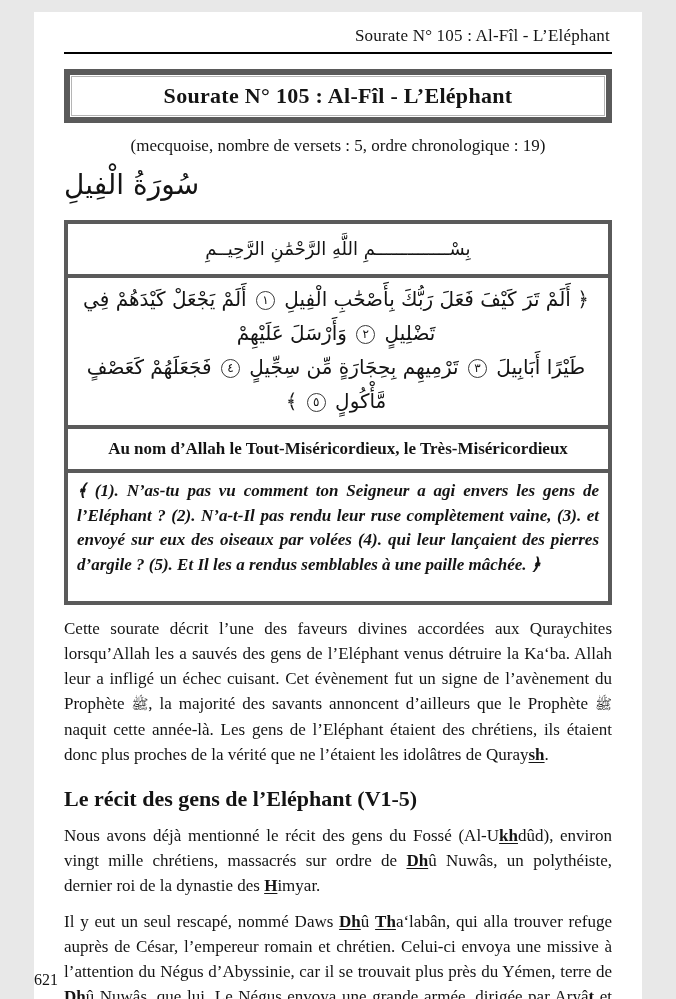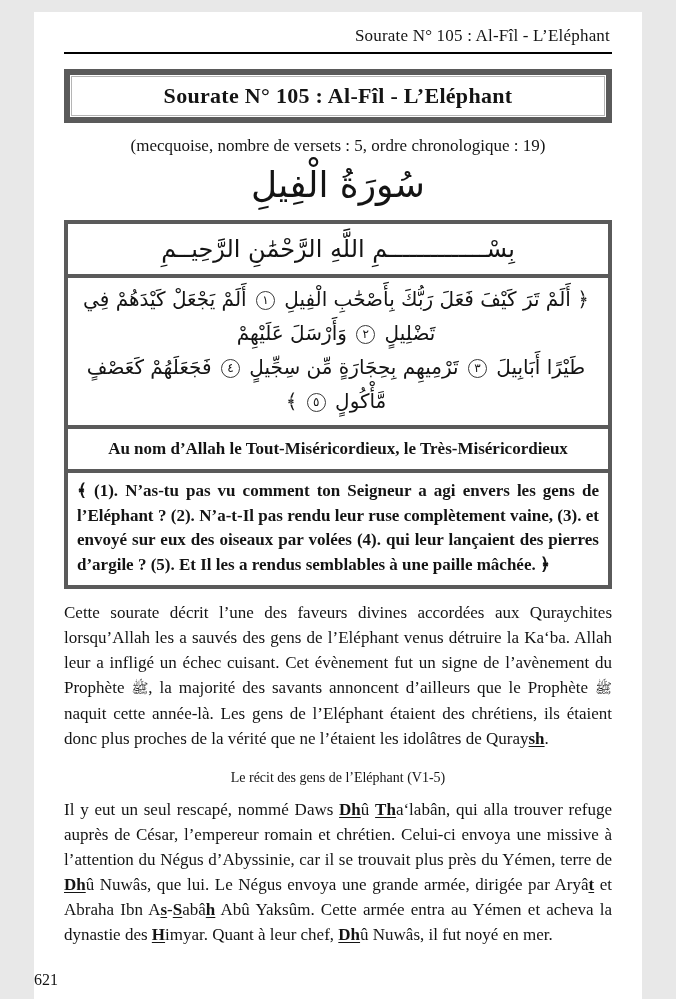--- a/index.html
+++ b/index.html
@@ -22,49 +22,49 @@
     padding:2px 2px 6px 0;border-bottom:2px solid var(--rule-black);
   }
   
   .title-box{margin-top:15px;border:6px solid var(--border-gray);background:var(--paper);}
   .title-box-inner{
     margin:1px;border:1px solid #b5b5b5;text-align:center;
     padding:6px 4px;font-size:22px;font-weight:bold;letter-spacing:.3px;
   }
   .subtitle{text-align:center;font-weight:normal;font-size:17px;margin-top:13px;}
   .arabic-title{
-    text-align:center;direction:rtl;font-size:36px;margin-top:8px;line-height:42px;
+    text-align:left;direction:rtl;font-size:28px;margin-top:8px;line-height:42px;
     font-family:"DejaVu Sans",sans-serif;
   }
   
   .quran-frame{margin-top:14px;border:4px solid var(--border-gray);}
   .qf-row{border-top:4px solid var(--border-gray);padding:6px 10px;}
   .qf-row:first-child{border-top:none;}
   .basmala-arabic{
-    text-align:center;direction:rtl;font-size:24px;line-height:36px;
+    text-align:center;direction:rtl;font-size:18px;line-height:36px;
     font-family:"DejaVu Sans",sans-serif;padding:7px 10px;
   }
   .verses-arabic{
     text-align:center;direction:rtl;font-size:20px;line-height:34px;
     font-family:"DejaVu Sans",sans-serif;padding:4px 8px 7px 4px;
   }
   .ayah-num{
     display:inline-block;width:19px;height:19px;line-height:17px;
     border:1px solid #3a3a3a;border-radius:50%;font-size:12px;text-align:center;
     vertical-align:middle;margin:0 3px;background:#fff;
   }
   .basmala-fr{text-align:center;font-weight:bold;font-size:17px;padding:10px 12px;}
   .verses-fr{
-    font-weight:bold;font-size:17px;line-height:24.5px;text-align:justify;padding:6px 9px 8px 9px;
+    font-weight:bold;font-size:17px;line-height:24.5px;text-align:justify;padding:6px 9px 24px 9px;font-style:italic;
   }
   
   .para{font-size:17px;line-height:25px;text-align:justify;margin:11px 0 0 0;}
   .para u{text-underline-offset:2px;font-weight:bold;}
   .pbuh{font-family:"DejaVu Sans",sans-serif;font-size:14px;}
-  .section-heading{text-align:center;font-weight:normal;font-size:14px;margin:19px 0 4px 0;}
+  .section-heading{text-align:left;font-weight:bold;font-size:22px;margin:19px 0 4px 0;}
   .page-number{
     position:absolute;left:0;right:0;bottom:22px;text-align:left;font-size:16px;
   }
 </style>
 </head>
 <body>
 
 <div class="page">
 
   <div class="running-header">Sourate N° 105 : Al-Fîl - L’Eléphant</div>
@@ -84,18 +84,19 @@
       <div>طَيْرًا أَبَابِيلَ <span class="ayah-num">٣</span> تَرْمِيهِم بِحِجَارَةٍ مِّن سِجِّيلٍ <span class="ayah-num">٤</span> فَجَعَلَهُمْ كَعَصْفٍ مَّأْكُولٍ <span class="ayah-num">٥</span> ﴾</div>
     </div>
     <div class="qf-row basmala-fr">Au nom d’Allah le Tout-Miséricordieux, le Très-Miséricordieux</div>
     <div class="qf-row verses-fr">﴾ (1).  N’as-tu pas vu comment ton Seigneur a agi envers les gens de l’Eléphant ?  (2). N’a-t-Il pas rendu leur ruse complètement vaine, (3). et envoyé sur eux des oiseaux par volées (4). qui leur lançaient des pierres d’argile ? (5). Et Il les a rendus semblables à une paille mâchée. ﴿</div>
   </div>
 
   <p class="para">Cette sourate décrit l’une des faveurs divines accordées aux Quraychites lorsqu’Allah les a sauvés des gens de l’Eléphant venus détruire la Ka‘ba. Allah leur a infligé un échec cuisant. Cet évènement fut un signe de l’avènement du Prophète <span class="pbuh">ﷺ</span>, la majorité des savants annoncent d’ailleurs que le Prophète <span class="pbuh">ﷺ</span> naquit cette année-là. Les gens de l’Eléphant étaient des chrétiens, ils étaient donc plus proches de la vérité que ne l’étaient les idolâtres de Quray<u>sh</u>.</p>
 
   <div class="section-heading">Le récit des gens de l’Eléphant (V1-5)</div>
 
+  <p class="para">Nous avons déjà mentionné le récit des gens du Fossé (Al-U<u>kh</u>dûd), environ vingt mille chrétiens, massacrés sur ordre de <u>Dh</u>û Nuwâs, un polythéiste, dernier roi de la dynastie des <u>H</u>imyar.</p>
 
   <p class="para">Il y eut un seul rescapé, nommé Daws <u>Dh</u>û <u>Th</u>a‘labân, qui alla trouver refuge auprès de César, l’empereur romain et chrétien. Celui-ci envoya une missive à l’attention du Négus d’Abyssinie, car il se trouvait plus près du Yémen, terre de <u>Dh</u>û Nuwâs, que lui. Le Négus envoya une grande armée, dirigée par Aryâ<u>t</u> et Abraha Ibn A<u>s</u>-<u>S</u>abâ<u>h</u> Abû Yaksûm. Cette armée entra au Yémen et acheva la dynastie des <u>H</u>imyar. Quant à leur chef, <u>Dh</u>û Nuwâs, il fut noyé en mer.</p>
 
   <div class="page-number">621</div>
 
 </div>
 
 </body></html>

